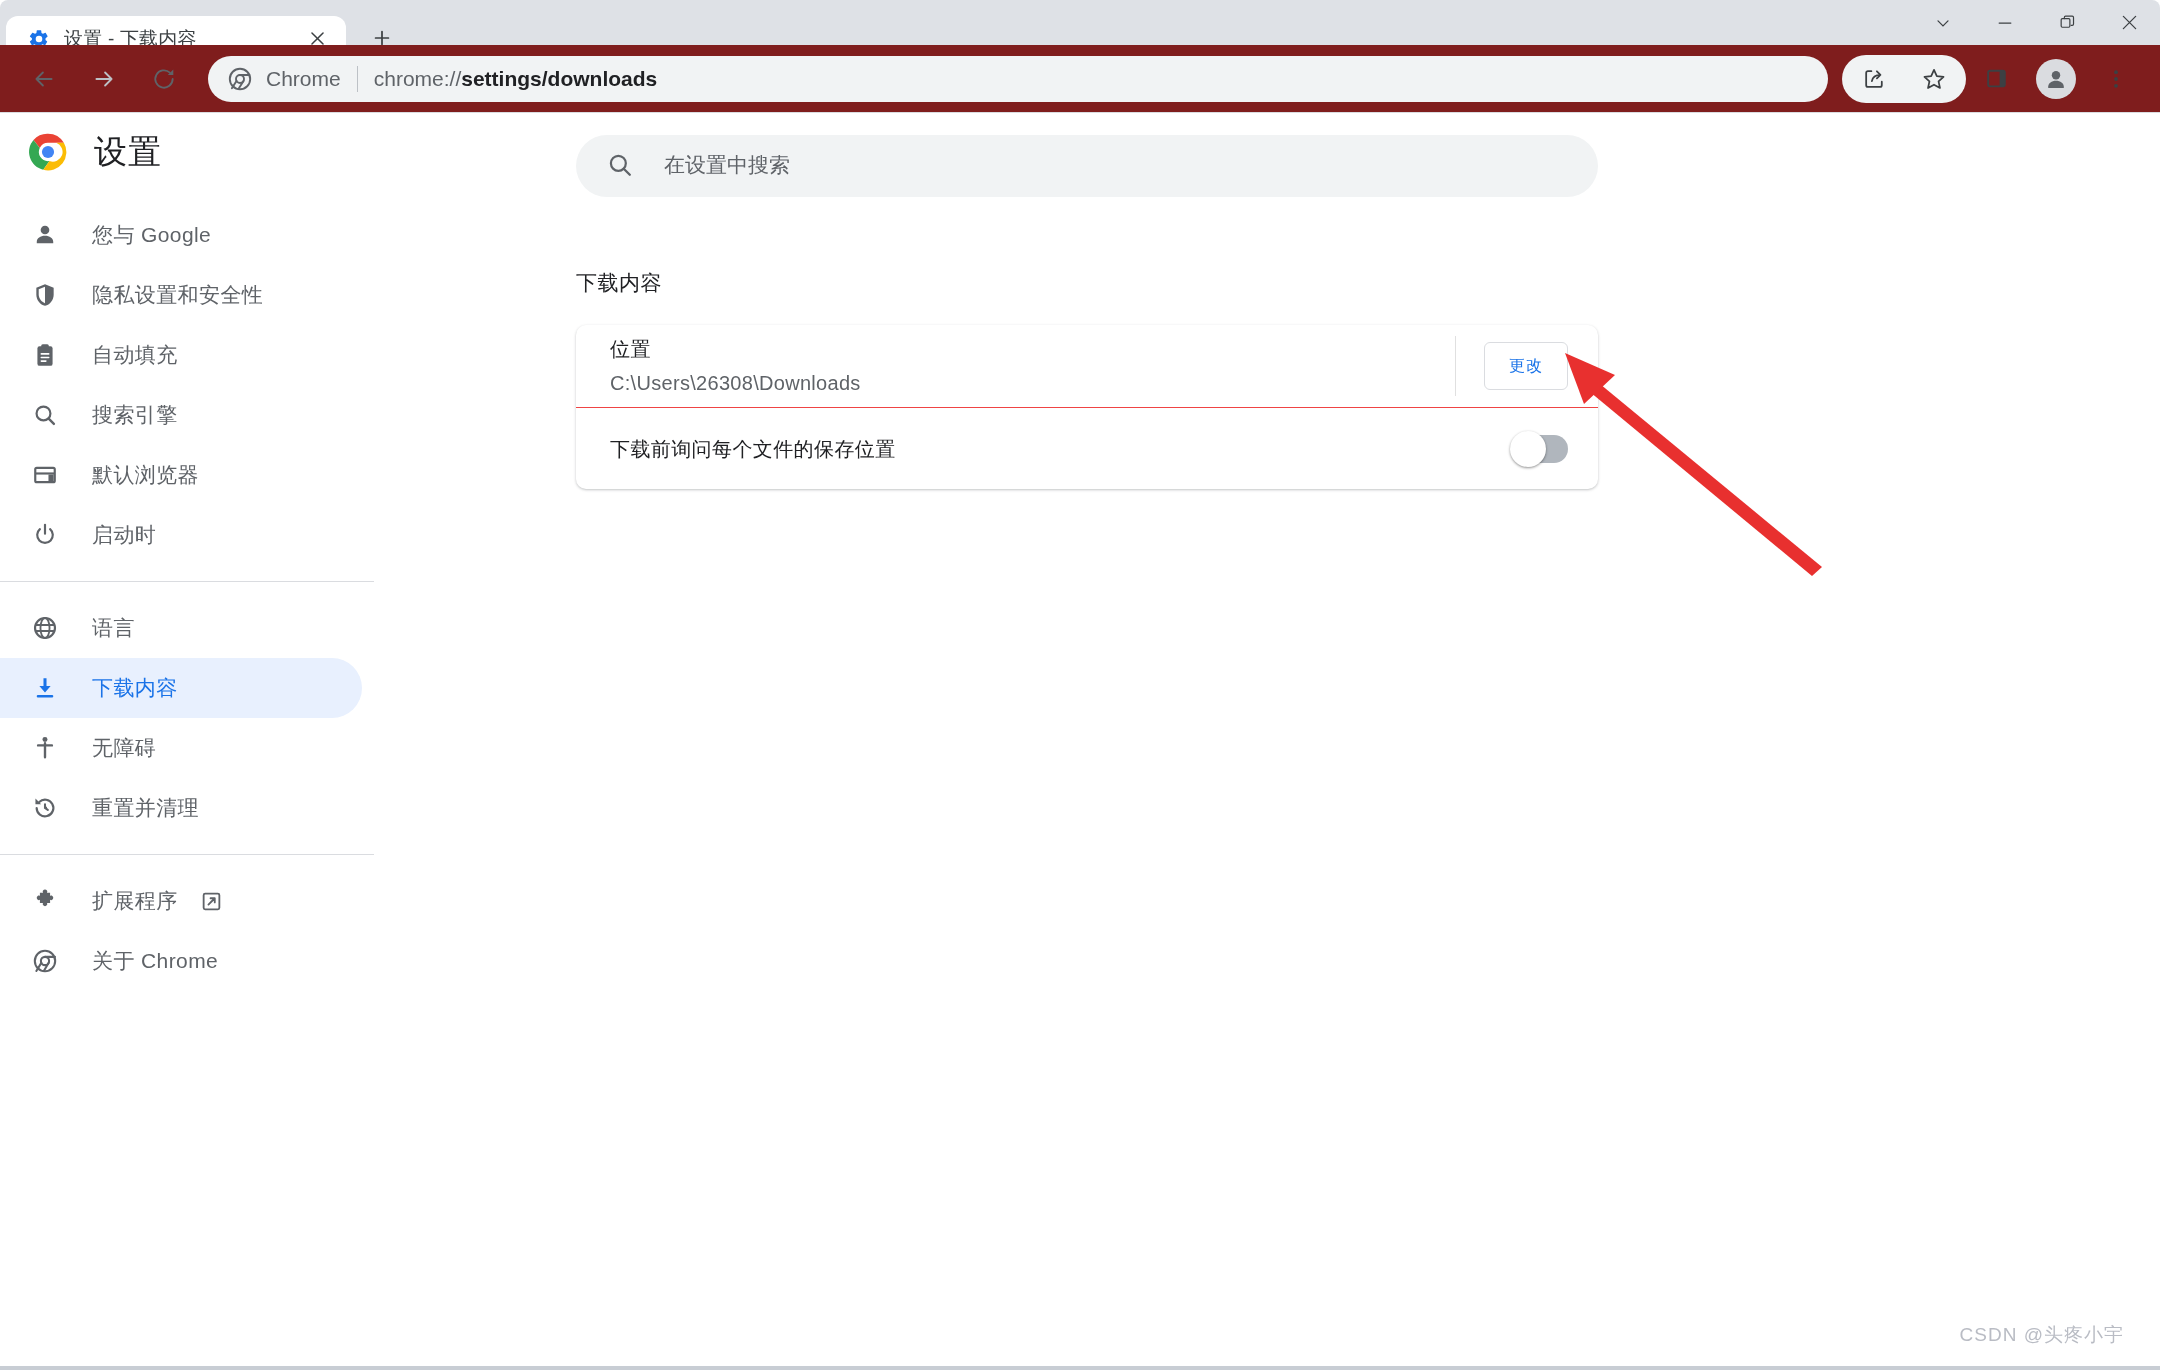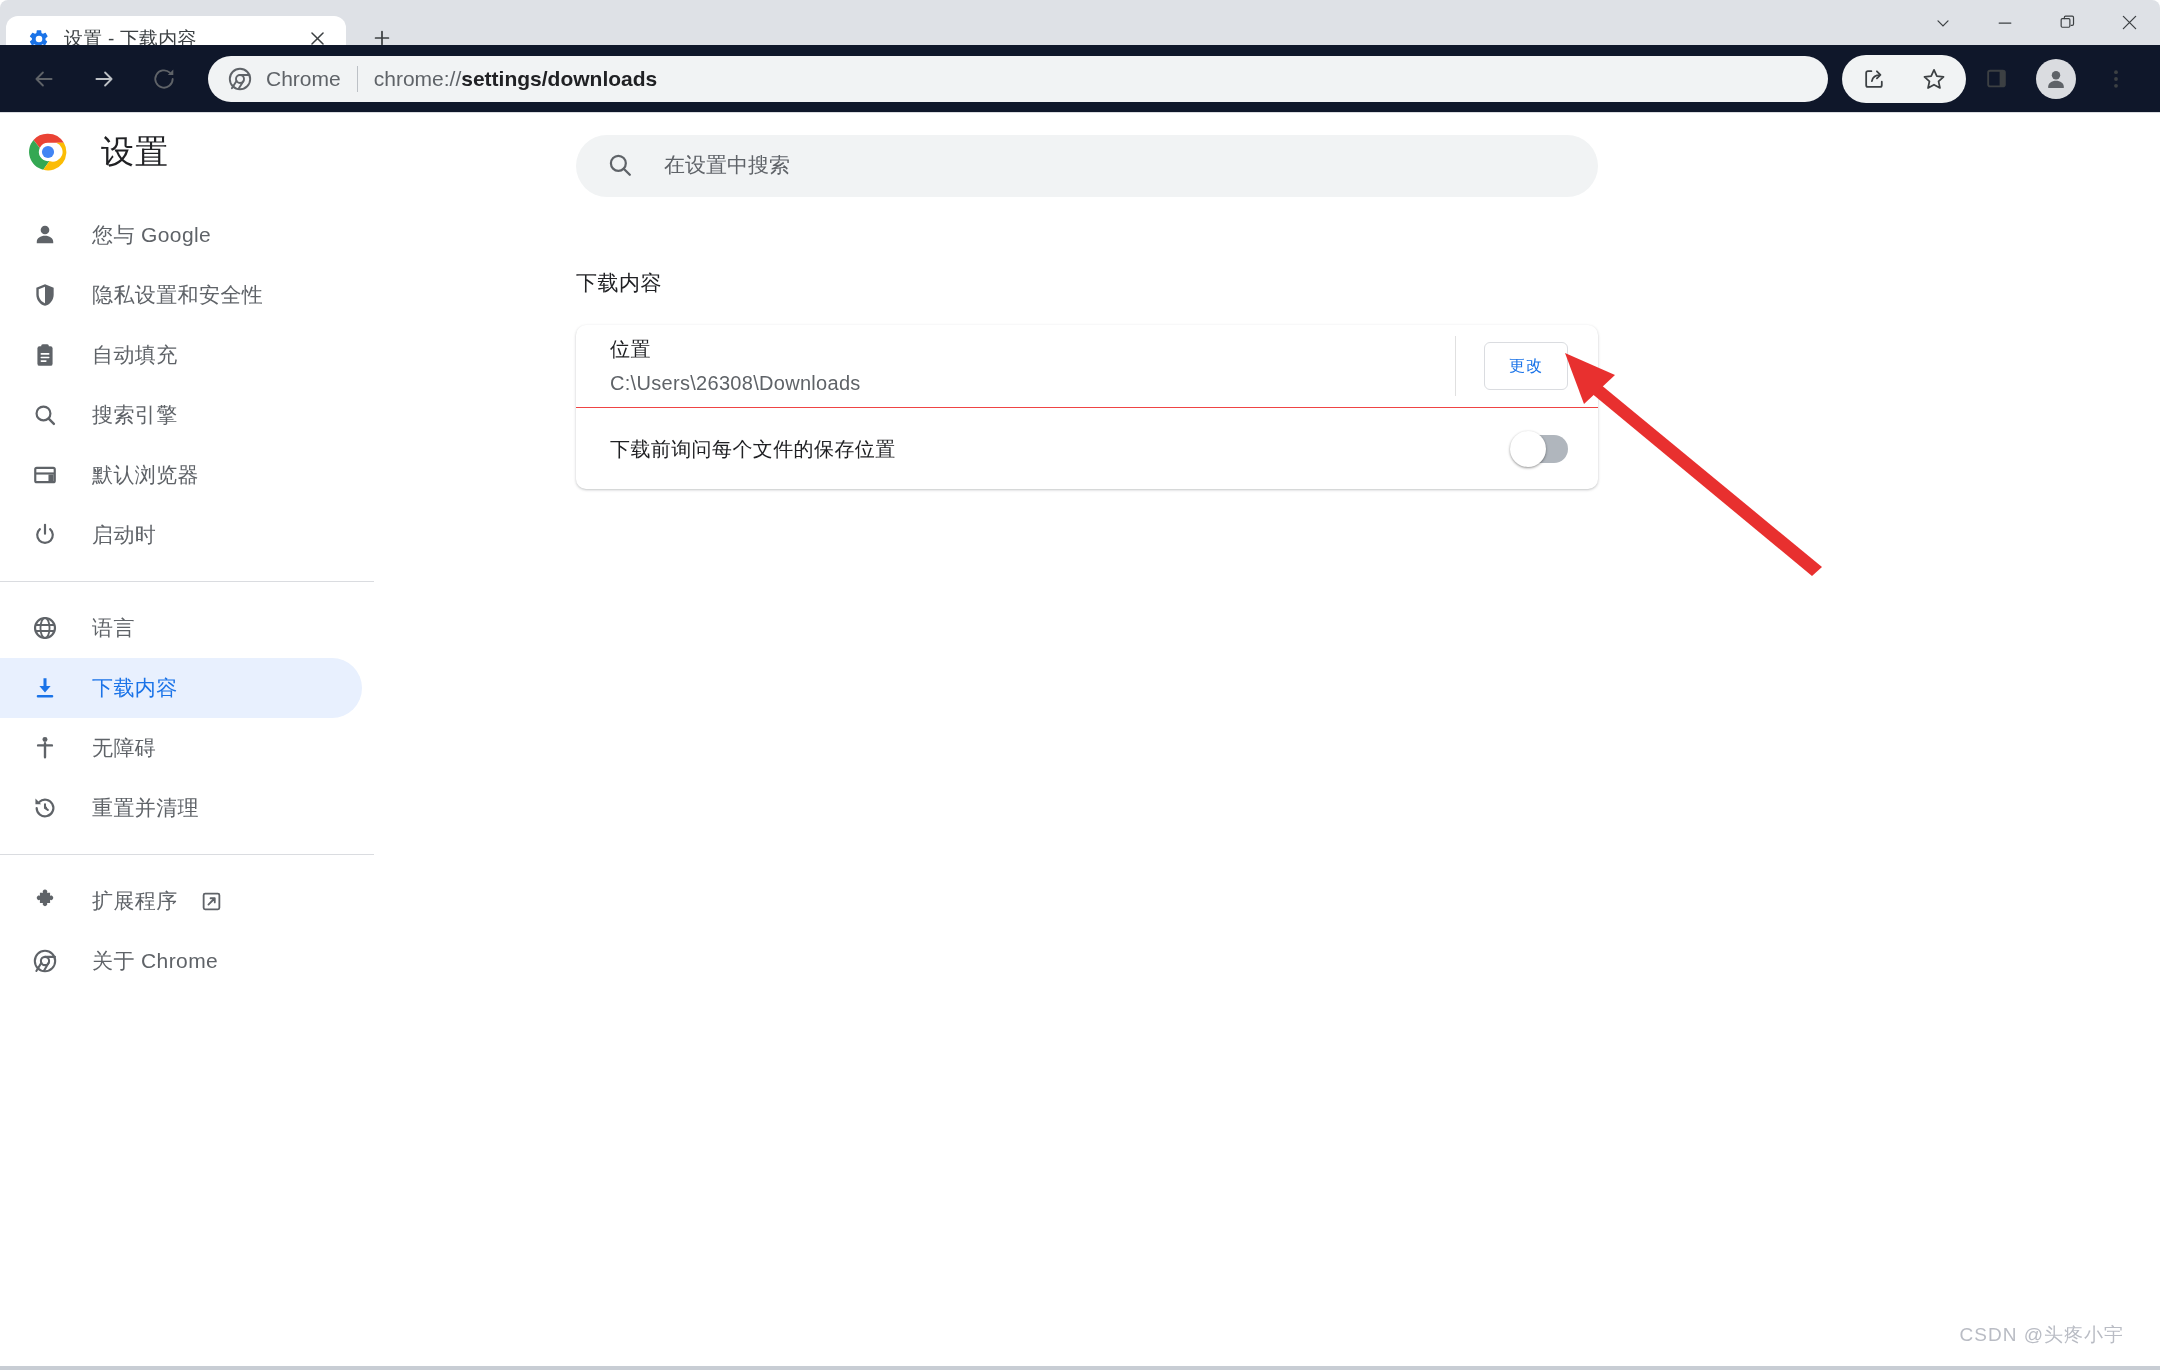--- a/index.html
+++ b/index.html
@@ -39,21 +39,21 @@
   .win-controls {
     position:absolute; right:0; top:0; height:45px; display:flex; align-items:center;
   }
   .win-btn {
     width:62px; height:45px; display:flex; align-items:center; justify-content:center;
   }
 
   
   .toolbar {
     position:absolute; left:0; top:45px; width:2160px; height:68px;
-    background:#0f172a; display:flex; align-items:center; padding:0 14px;
+    background:#7f1d1d; display:flex; align-items:center; padding:0 14px;
     border-bottom:1px solid #dadce0;
   }
   .tb-icon {
     width:48px; height:48px; margin:0 6px; border-radius:50%;
     display:flex; align-items:center; justify-content:center; flex:0 0 48px;
   }
   .omnibox {
     flex:1; height:46px; margin:0 14px; background:#f1f3f4; border-radius:23px;
     display:flex; align-items:center; padding:0 20px; min-width:0;
   }
@@ -70,21 +70,21 @@
   .avatar-circle {
     width:40px; height:40px; border-radius:50%; background:#dadce0;
     display:flex; align-items:center; justify-content:center; overflow:hidden;
   }
 
   
   .page { position:absolute; left:0; top:113px; width:2160px; height:1257px; background:#fff; }
 
   
   .sidebar { position:absolute; left:0; top:0; width:374px; height:1257px; background:#fff; }
-  .settings-head { display:flex; align-items:center; height:78px; padding-left:28px;gap:7px; }
+  .settings-head { display:flex; align-items:center; height:78px; padding-left:28px; }
   .settings-logo { width:40px; height:40px; flex:0 0 40px; margin-right:26px; }
   .settings-title { font-size:33px; color:#202124; letter-spacing:1px; }
 
   .nav { margin-top:14px; }
   .nav-item {
     display:flex; align-items:center; height:60px; padding-left:28px;
     border-radius:0 30px 30px 0; margin-right:12px; color:#5f6368;
   }
   .nav-item.active { background:#e8f0fe; color:#1a73e8; }
   .nav-ico {

